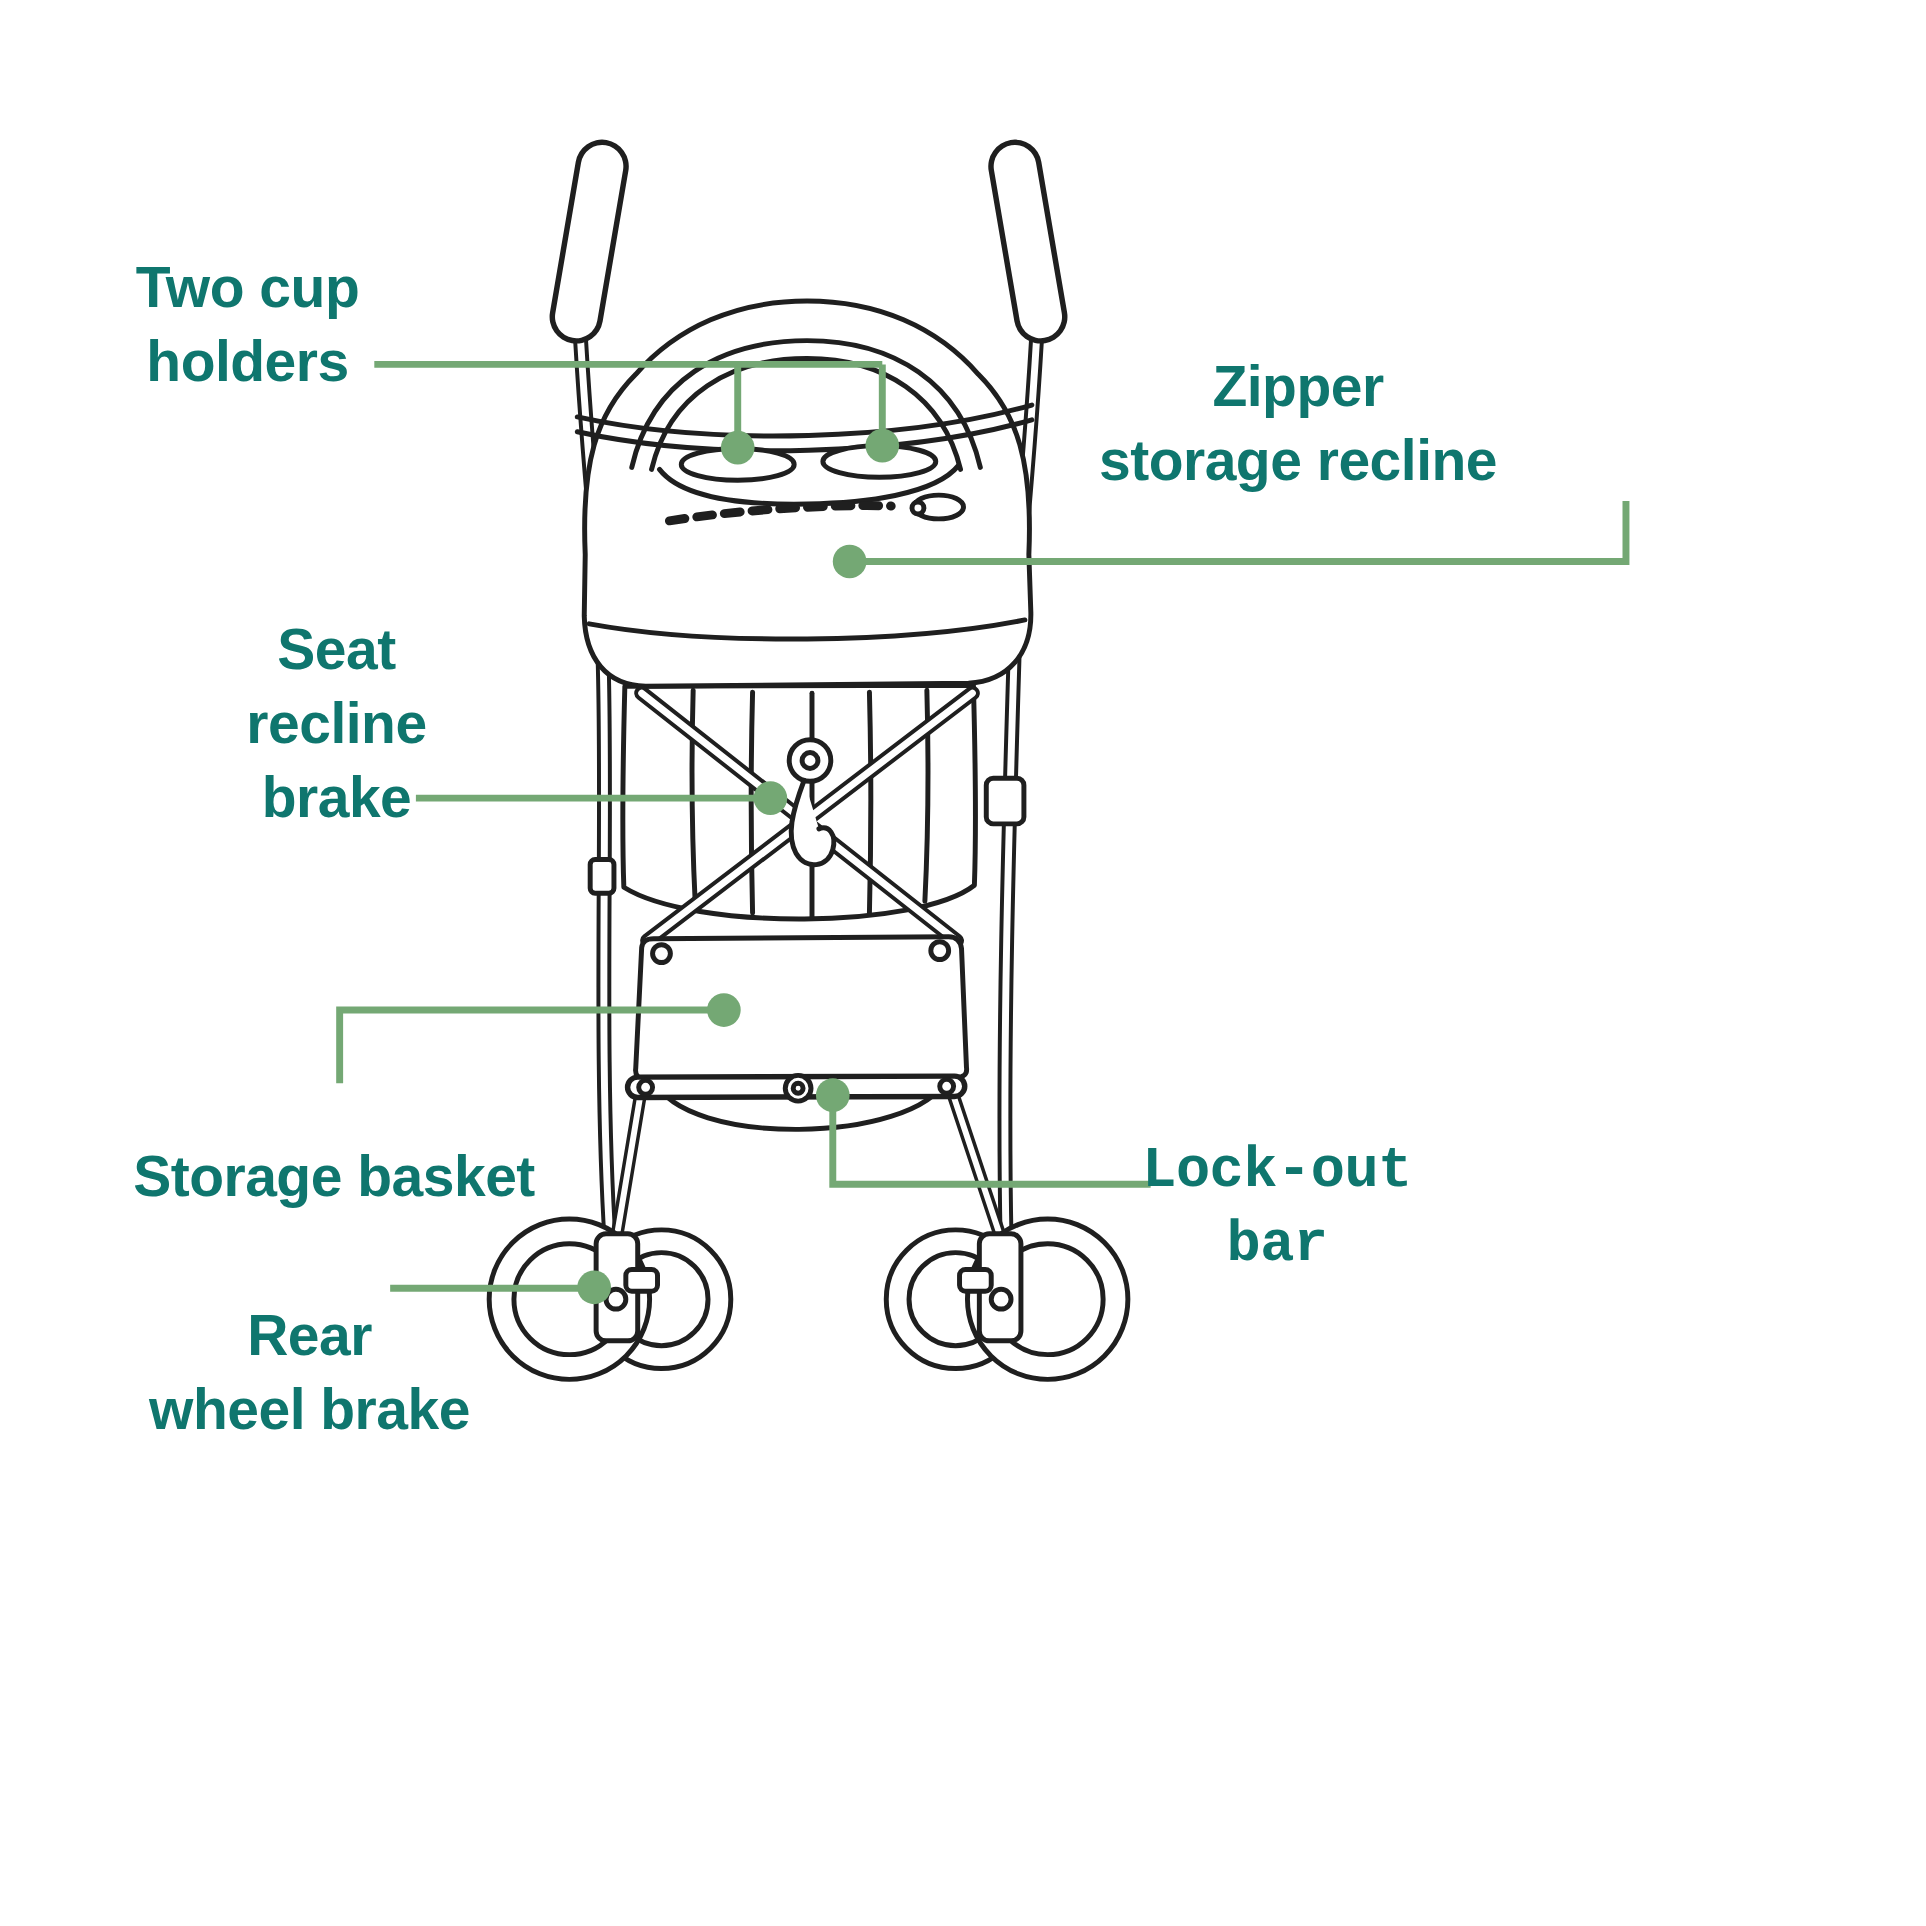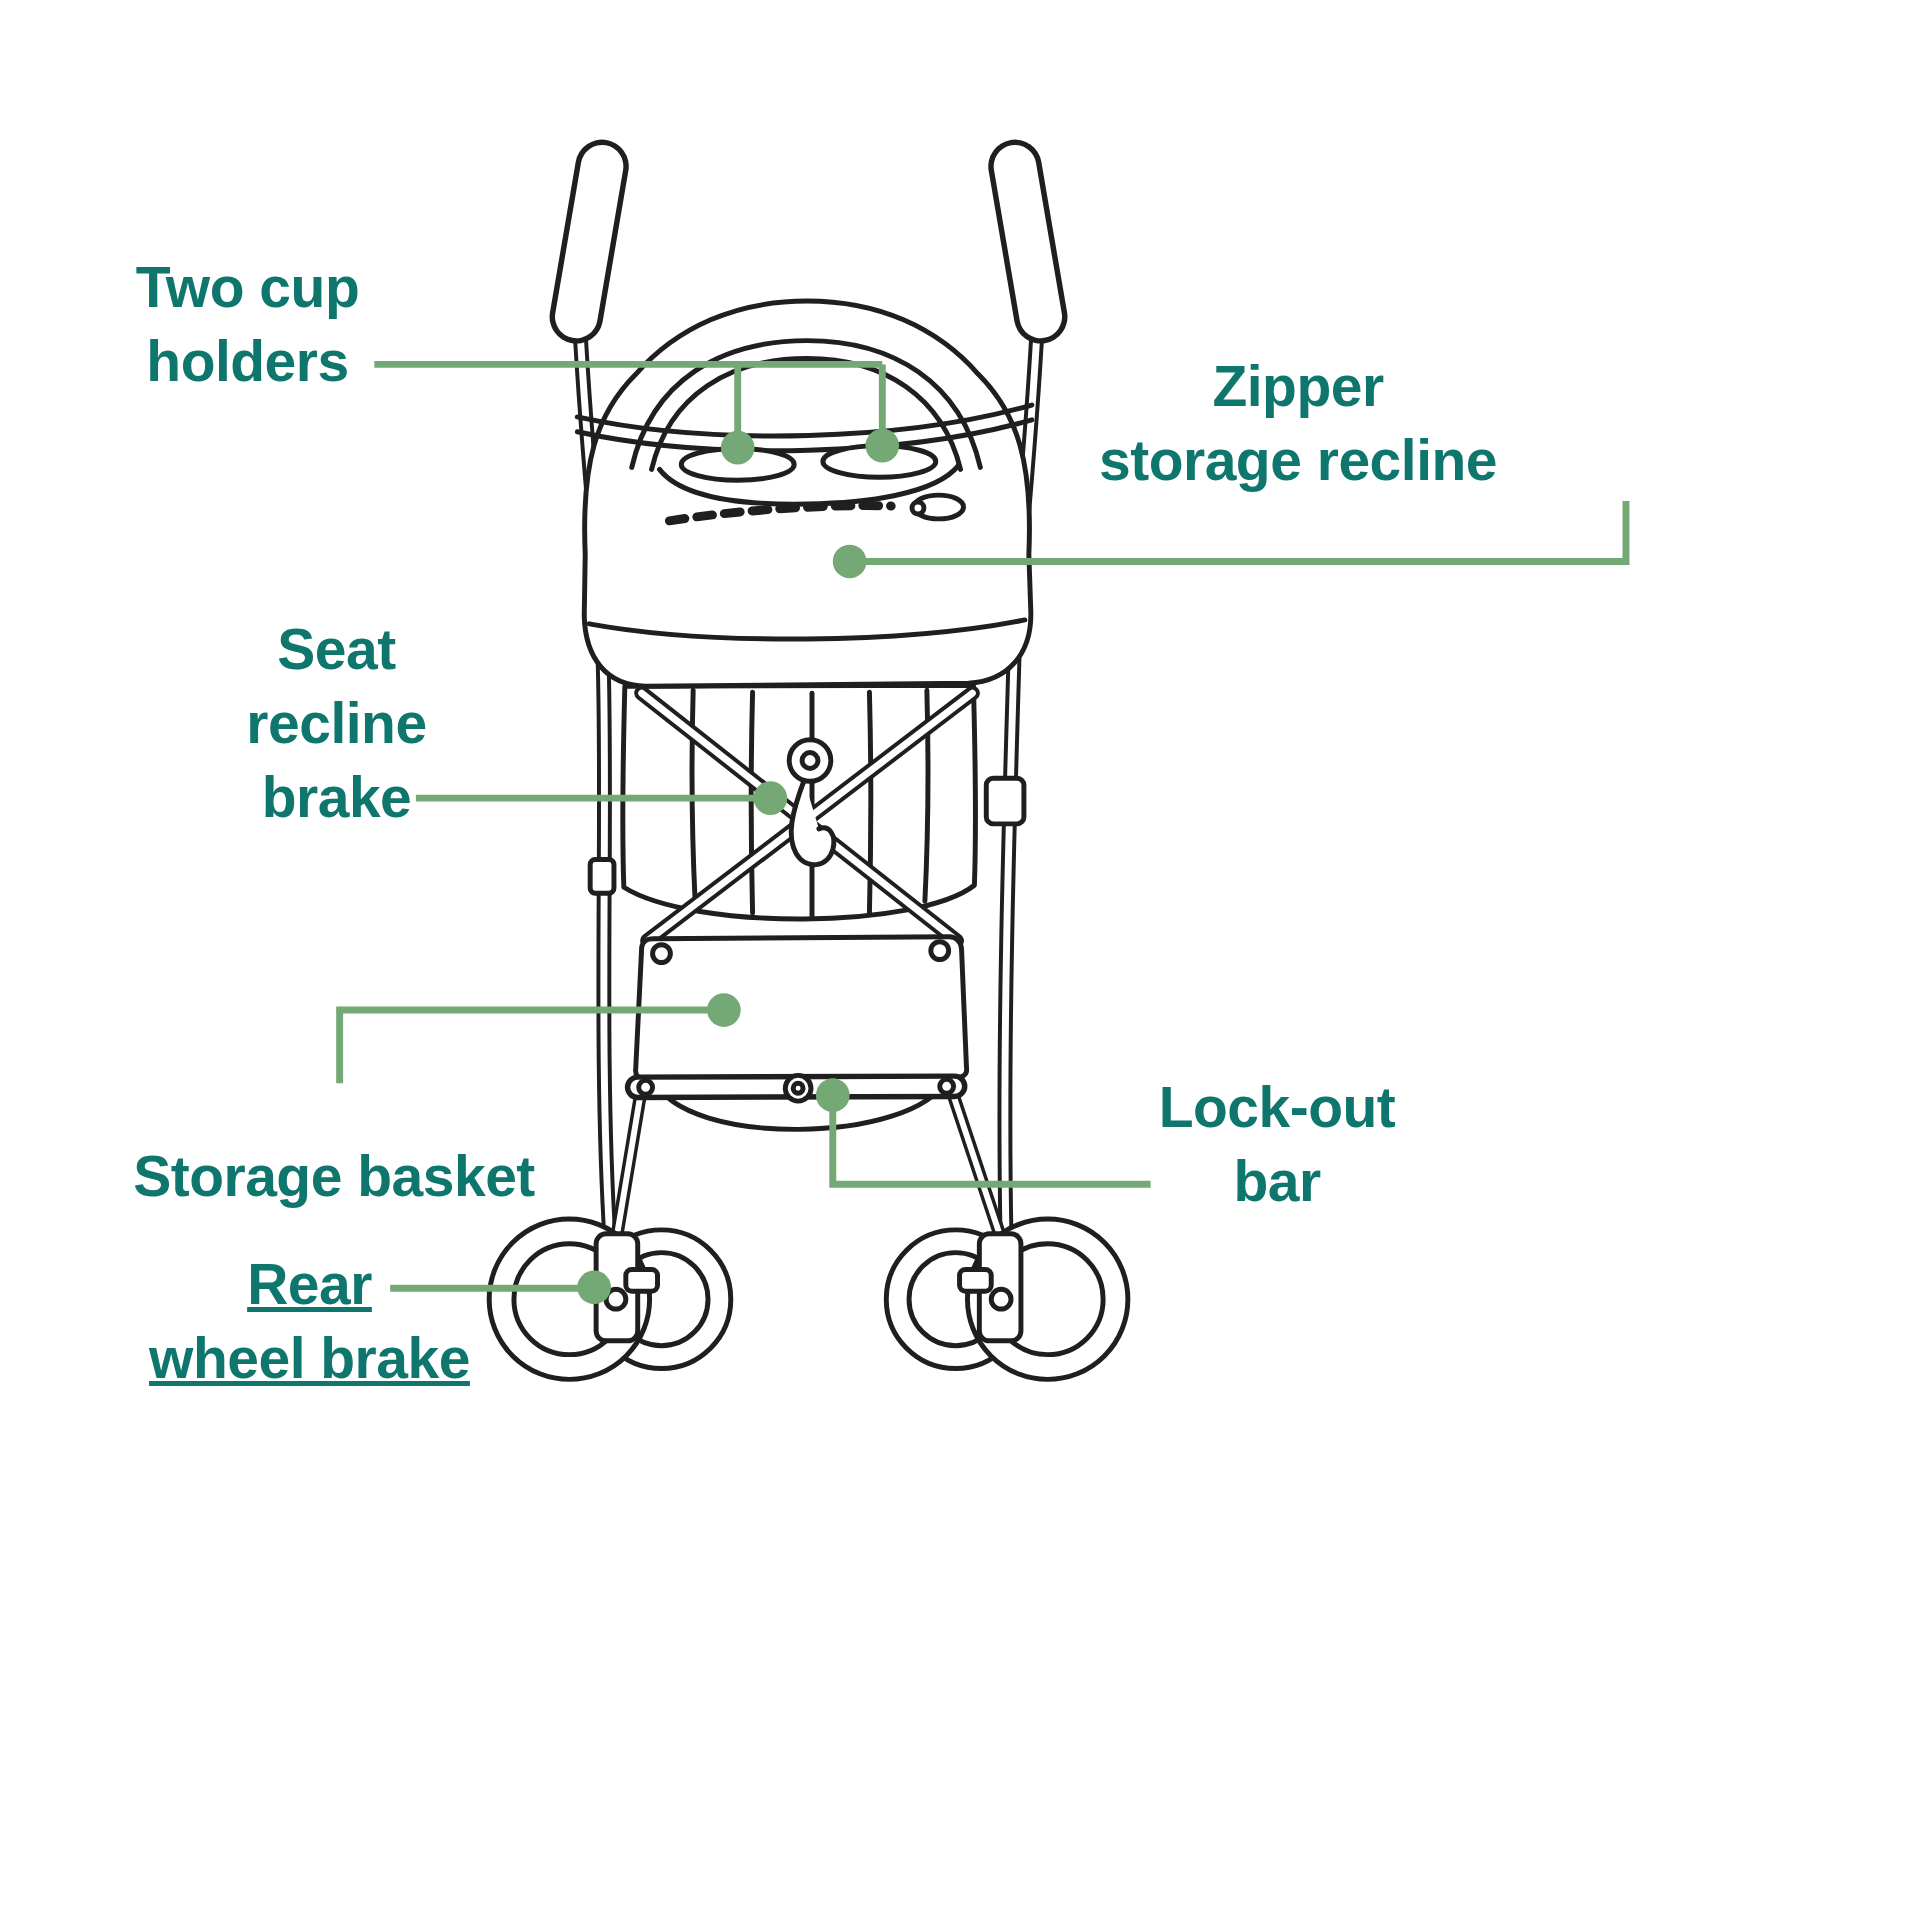--- a/index.html
+++ b/index.html
@@ -151,18 +151,18 @@
 
 <div class="label" style="left:1038px; top:349px; width:520px;">Zipper
 storage recline</div>
 
 <div class="label" style="left:188px; top:612px; width:297px;">Seat
 recline
 brake</div>
 
 <div class="label" style="left:109px; top:1139px; width:450px;">Storage basket</div>
 
-<div class="label" style="left:1089px; top:1070px; width:376px;">Lock-out
+<div class="label" style="left:1089px; top:1134px; width:376px;font-family:Liberation Mono, monospace;">Lock-out
 bar</div>
 
-<div class="label" style="left:94px; top:1247px; width:431px;text-decoration:underline;">Rear
+<div class="label" style="left:94px; top:1298px; width:431px;">Rear
 wheel brake</div>
 
 
 </body></html>

